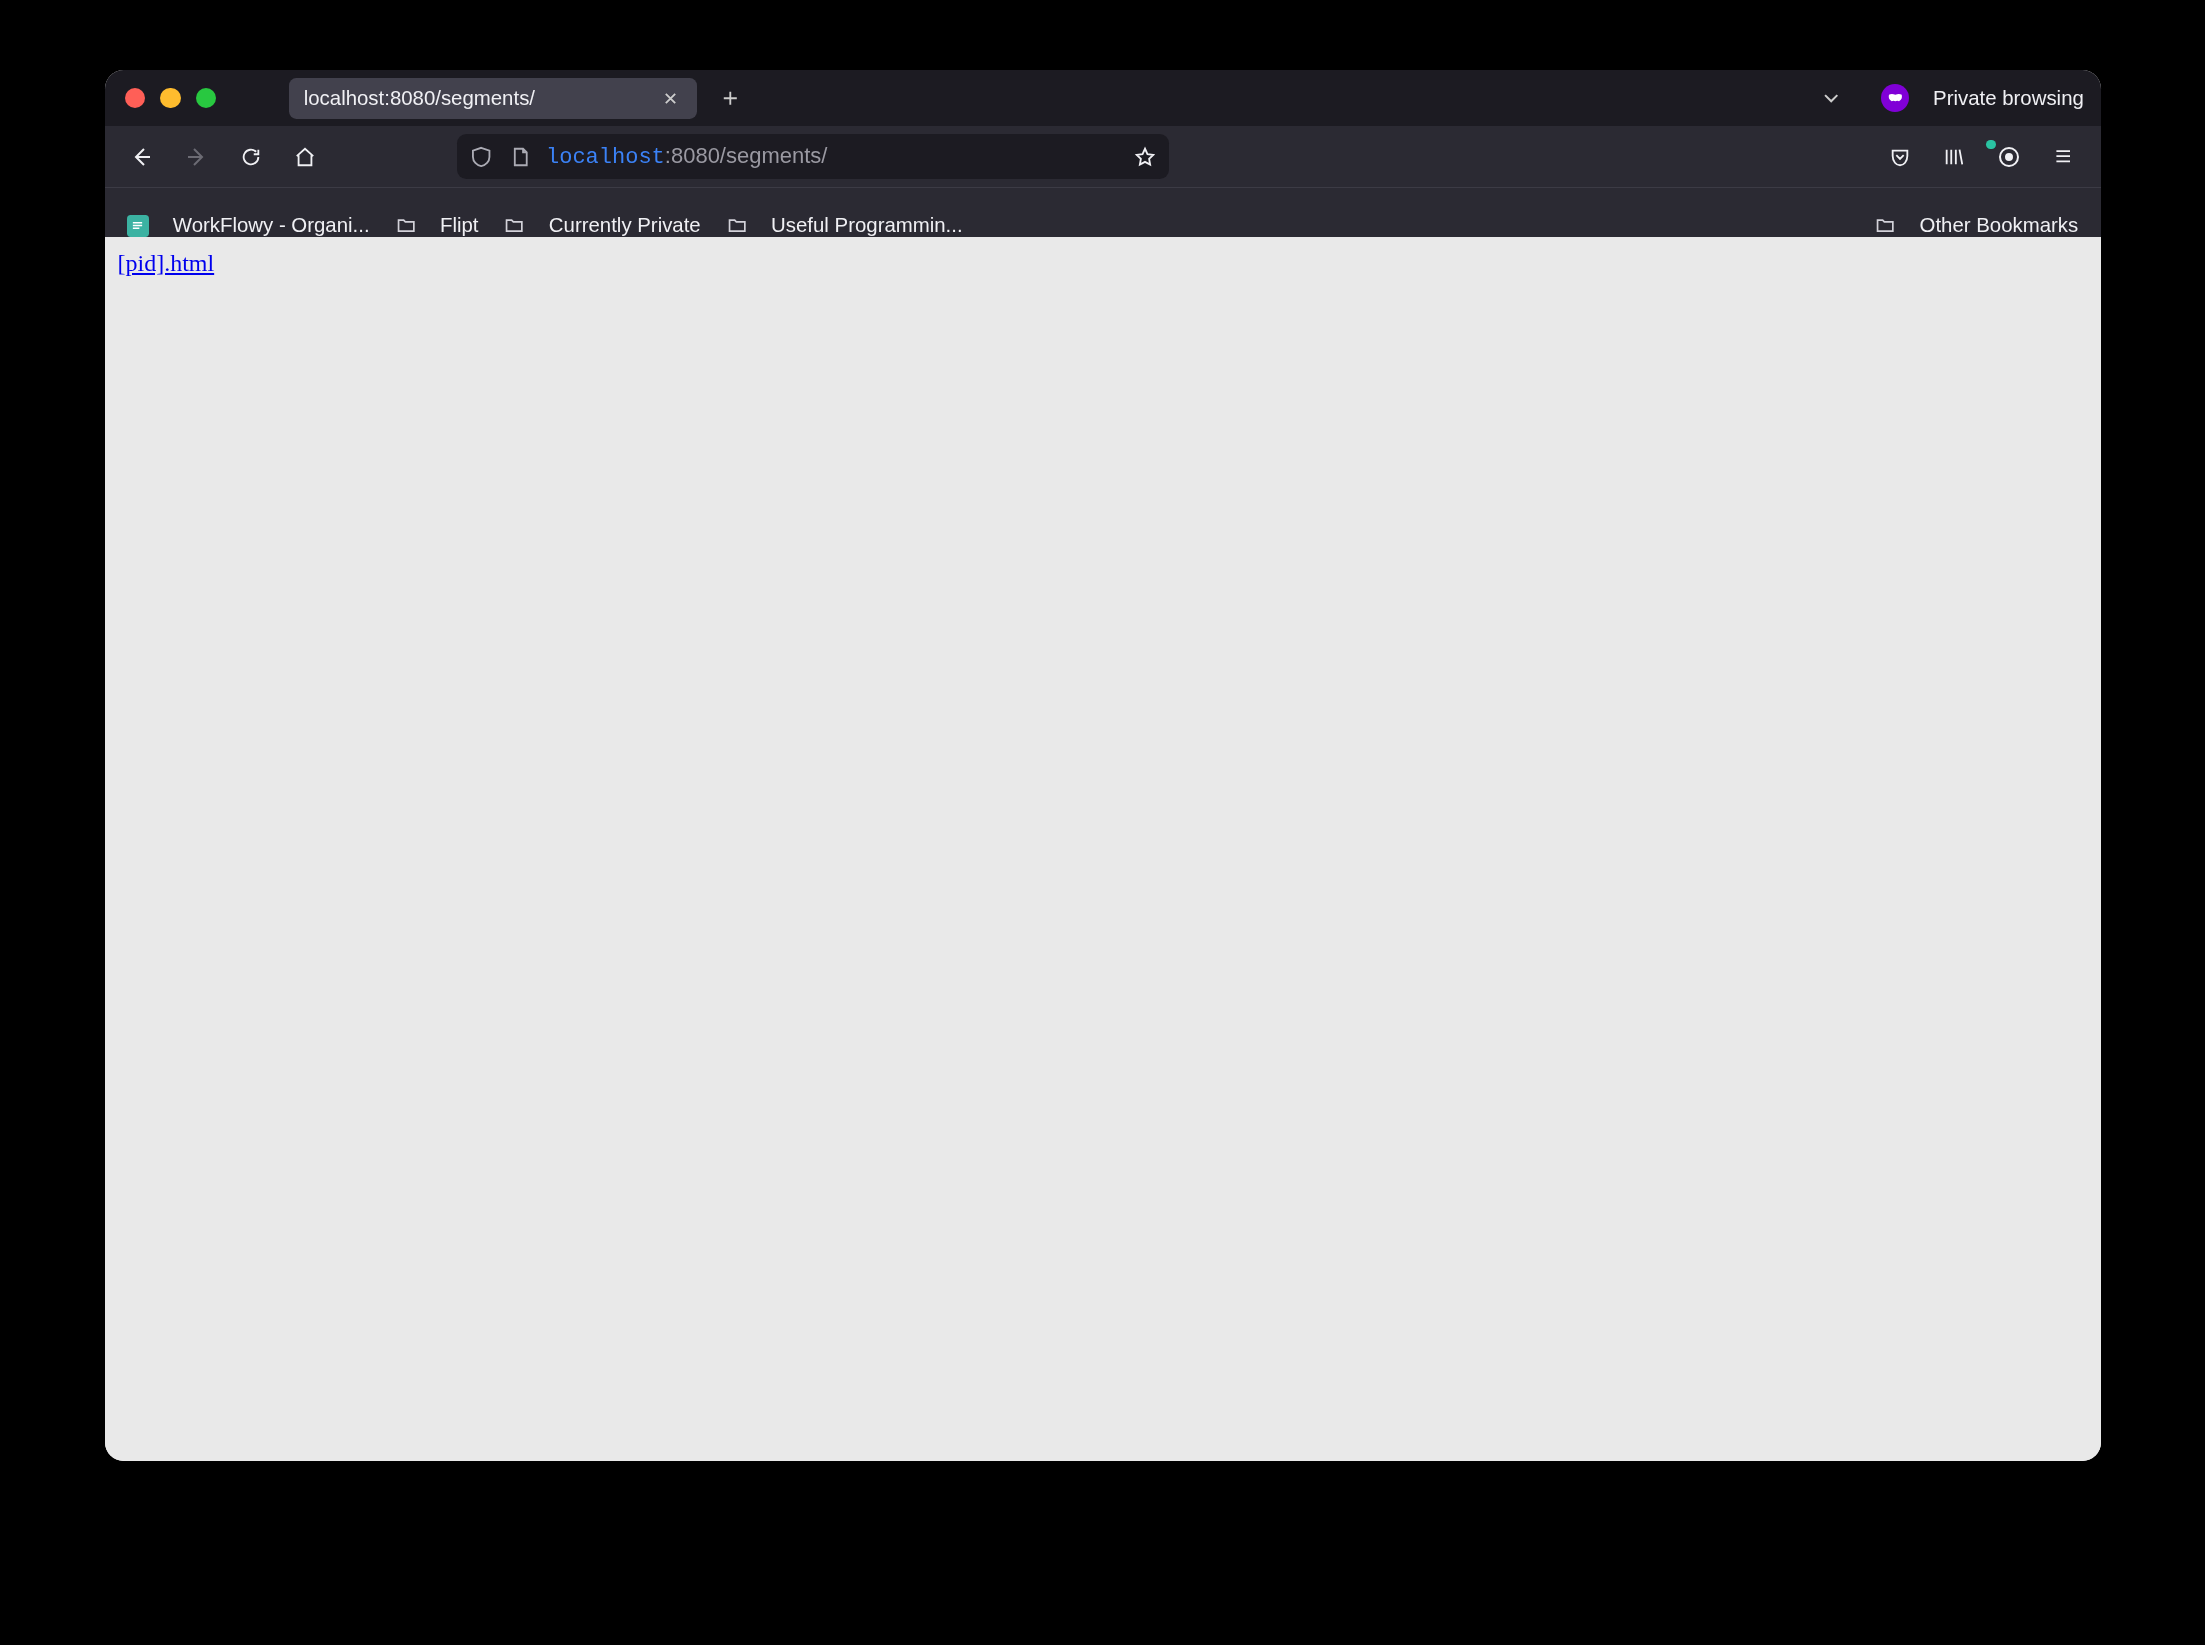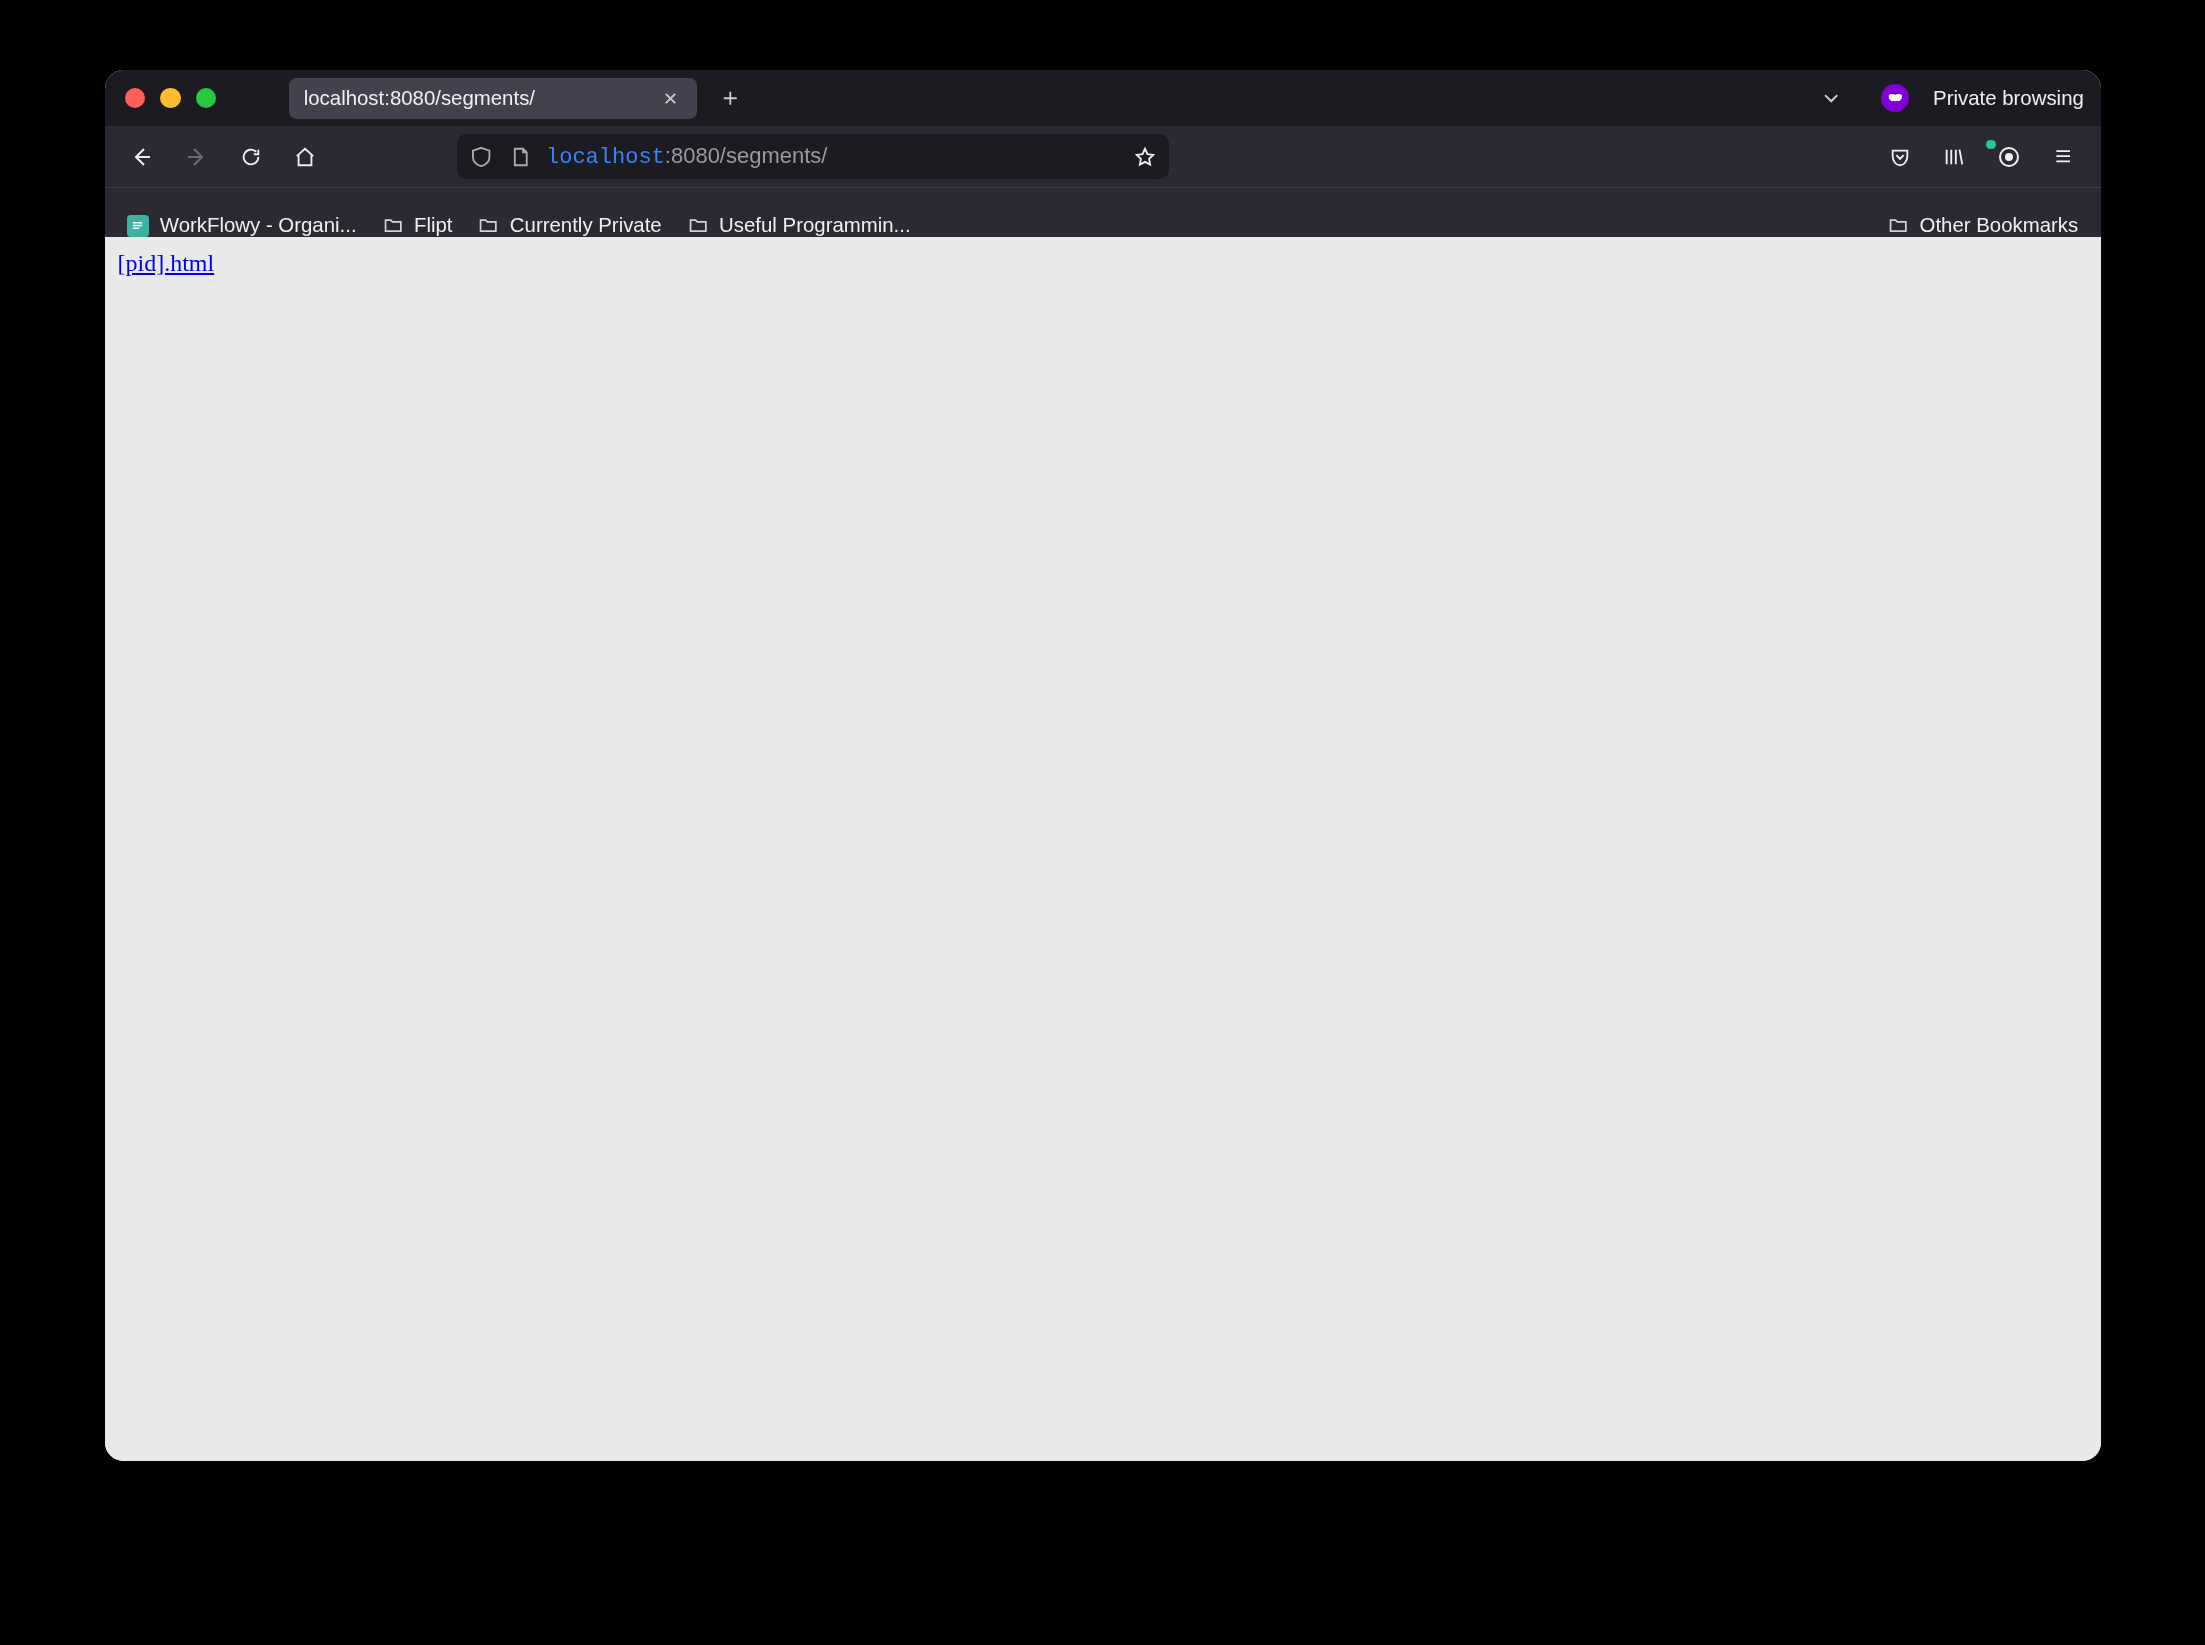--- a/index.html
+++ b/index.html
@@ -94,21 +94,21 @@
 
   
   .bookmarks-bar {
     height: 50px;
     background: #2b2a33;
     border-top: 0.9px solid #3c3b45;
     display:flex; align-items:center; padding:0 13px; gap:7.4px;
     color:#f0f0f4; font-size:20.4px;
   }
   .bm-item {
-    display:flex; align-items:center; gap:11px;
+    display:flex; align-items:center; gap:24px;
     padding:3.7px 9.3px; border-radius:5.6px;margin-top:26px;
   }
   .bm-folder-icon { color:#d3d2da; }
   .bm-favicon-workflowy {
     width:22px; height:22px; background:#3bb2a2; border-radius:3.7px;
     display:flex; align-items:center; justify-content:center; color:#fff; font-size:11px;
   }
   .bookmarks-spacer { flex:1; }
 
   

